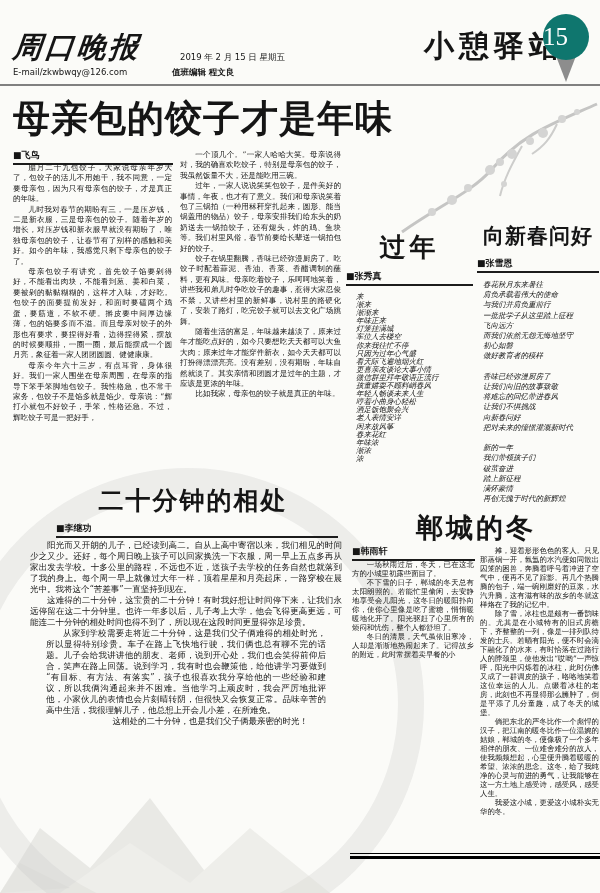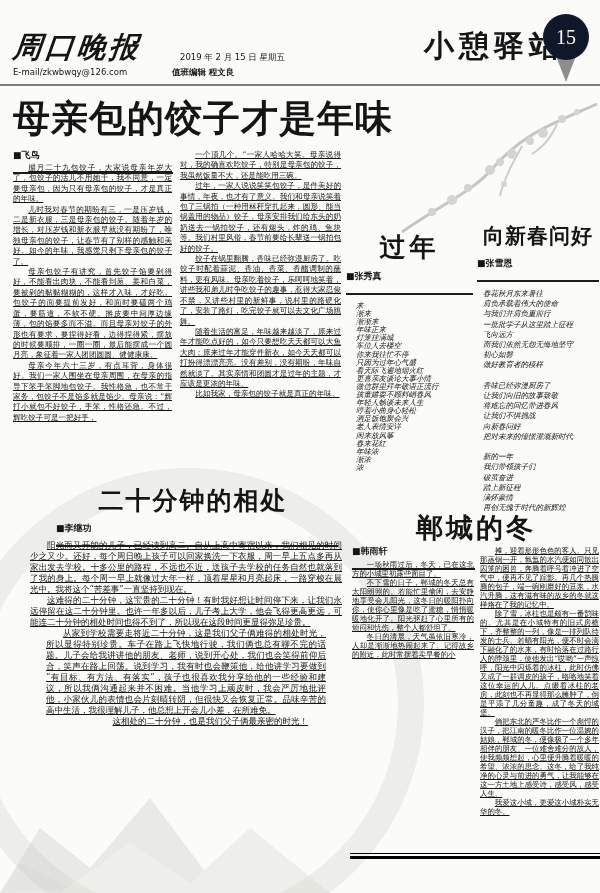--- a/index.html
+++ b/index.html
@@ -11,32 +11,32 @@
   .abs{position:absolute;}
   
   .masthead{left:13px;top:28px;font-size:29px;font-weight:900;font-style:italic;
     letter-spacing:3px;font-family:"DejaVu Serif",serif;transform:skewX(-6deg);}
   .dateline{left:180px;top:52px;font-size:8.5px;font-family:"DejaVu Sans",sans-serif;}
   .contactline{left:13px;top:67px;font-size:8.5px;font-family:"DejaVu Sans",sans-serif;}
   .contactline .editor{margin-left:42px;font-weight:bold;}
   .section-title{left:424px;top:26px;font-size:30px;font-weight:900;letter-spacing:5px;
     font-family:"DejaVu Serif",serif;}
   .balloon{left:543px;top:14px;width:46px;height:46px;border-radius:50%;
-    background:#0f172a;color:#fff;display:flex;align-items:center;justify-content:center;
-    font-size:20px;font-family:"Liberation Serif",serif;z-index:3;}
+    background:#0f766e;color:#fff;display:flex;align-items:center;
+    font-size:25px;font-family:"Liberation Serif",serif;z-index:3;}
   .balloon-tail{left:556px;top:56px;width:0;height:0;border-left:10px solid transparent;
     border-right:10px solid transparent;border-top:26px solid #8d8d8d;z-index:2;}
   .header-rule{left:0;top:84px;width:600px;border-top:2px solid #808080;}
   
   .headline{left:13px;top:94px;width:400px;font-size:37px;font-weight:900;
     font-family:"DejaVu Sans","Liberation Sans",sans-serif;letter-spacing:1px;z-index:2;}
   .byline{font-size:9px;font-weight:bold;border-bottom:2px solid #1c1c1c;
-    padding-bottom:10px;font-family:"DejaVu Sans",sans-serif;z-index:2;}
+    padding-bottom:1px;font-family:"DejaVu Sans",sans-serif;z-index:2;}
   
-  .news{font-size:7.6px;line-height:10.4px;text-align:justify;word-break:break-all;z-index:2;text-decoration:underline;}
+  .news{font-size:7.6px;line-height:10.4px;text-align:justify;word-break:break-all;z-index:2;}
   .news .para{margin:0;text-indent:2em;}
   .h2{font-weight:900;font-family:"DejaVu Sans",sans-serif;text-align:center;z-index:2;}
   
   .poem-line{font-size:7.5px;line-height:8.1px;min-height:8.1px;font-style:italic;
     font-family:"DejaVu Serif",serif;white-space:nowrap;}
   .poem2 .poem-line{line-height:10.2px;min-height:10.2px;}
   
   .ring{left:-48px;top:468px;width:420px;height:420px;border-radius:50%;
     border:26px solid rgba(185,185,185,0.22);z-index:0;}
   .a2-text{font-size:8.5px;line-height:11px;}

